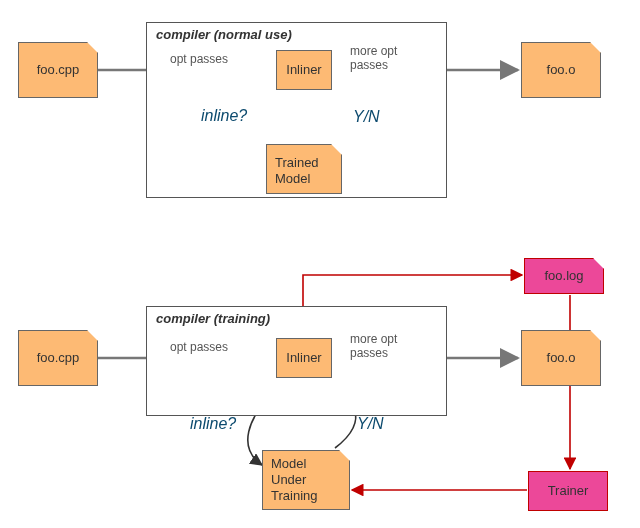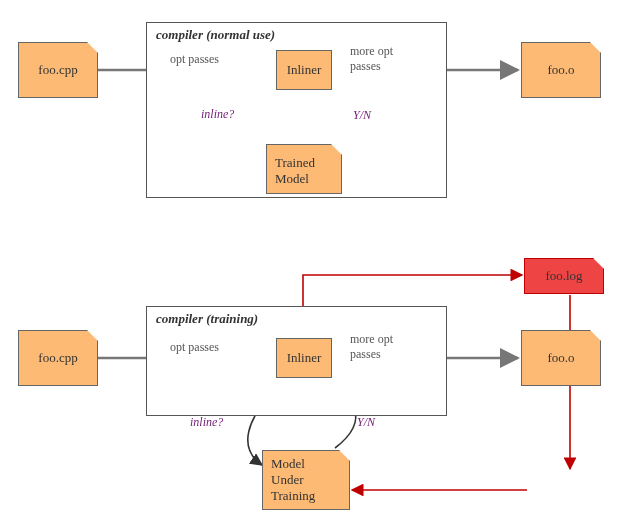--- a/index.html
+++ b/index.html
@@ -6,55 +6,55 @@
   body {
     margin: 0;
     width: 640px;
     height: 528px;
     background: #fff;
     font-family: Arial, Helvetica, sans-serif;
     font-size: 13px;
     color: #333;
     position: relative;
   }
-  .canvas { position: relative; width: 640px; height: 528px; font-family: Liberation Serif, serif; }
+  .canvas { position: relative; width: 640px; height: 528px; }
   .abs { position: absolute; }
   .box {
     border: 1px solid #666;
     background: #fdba74;
     display: flex;
     align-items: center;
     justify-content: center;
     text-align: center;
     line-height: 1.25;
   }
   .box-pink {
     border: 1px solid #c00000;
-    background: #ef4444;
+    background: #ec4899;
     display: flex;
     align-items: center;
     justify-content: center;
     text-align: center;
     line-height: 1.25;
   }
   .panel {
     border: 1px solid #555;
     background: #fff;
   }
   .panel-title {
     font-style: italic;
     font-weight: bold;
     font-size: 13px;
   }
   .clip-corner {
     
     clip-path: polygon(0 0, calc(100% - 11px) 0, 100% 11px, 100% 100%, 0 100%);
   }
   .label { color: #555; font-size: 12px; }
-  .label-italic { font-style: italic; color: #701a75; font-size: 12px; }
+  .label-italic { font-style: italic; color: #0c4a6e; font-size: 16px; }
   svg { position: absolute; left: 0; top: 0; }
 </style>
 </head>
 <body>
 
 <div class="canvas">
 
   <svg width="640" height="528">
     <defs>
       <marker id="ah-gray" viewBox="0 0 10 10" refX="9" refY="5" markerWidth="8" markerHeight="8" orient="auto">
@@ -153,14 +153,17 @@
   <div class="abs box clip-corner" style="left:262px; top:450px; width:88px; height:60px; justify-content:flex-start; padding:6px 8px; text-align:left; white-space:pre-line;">
     <span>Model
 Under
 Training</span>
   </div>
 
   <div class="abs box-pink clip-corner" style="left:524px; top:258px; width:80px; height:36px;">
     <span>foo.log</span>
   </div>
 
+  <div class="abs box-pink" style="left:528px; top:471px; width:80px; height:40px;">
+    <span>Trainer</span>
+  </div>
 
 </div>
 
 </body></html>

